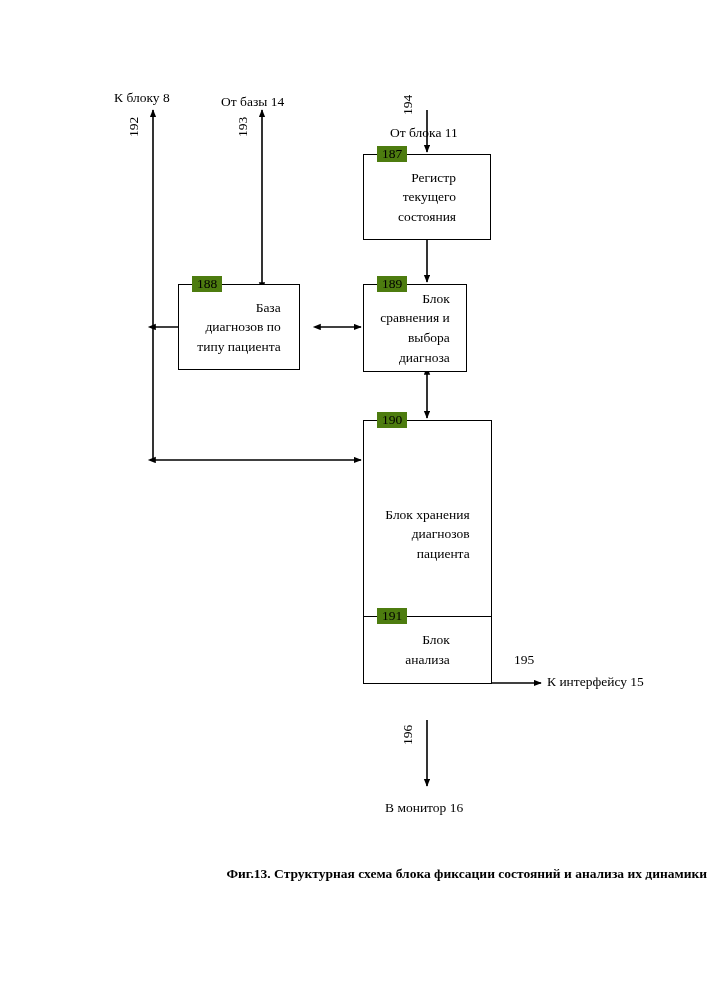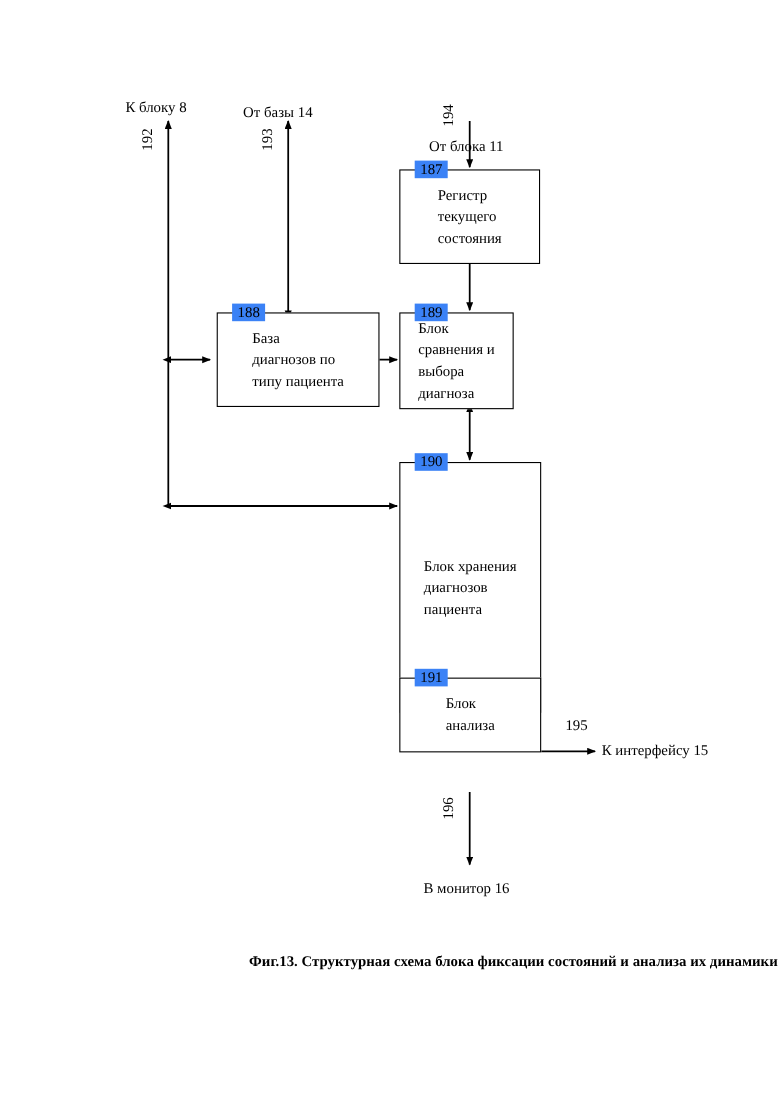--- a/index.html
+++ b/index.html
@@ -31,32 +31,32 @@
   .box {
     position: absolute;
     border: 1.3px solid #000;
     box-sizing: border-box;
     display: flex;
     align-items: center;
     justify-content: center;
     background: #fff;
   }
   .box .box-text {
-    text-align: left;
+    text-align: right;
     font-size: 13.5px;
     line-height: 1.45;
     padding: 0 6px;
     white-space: pre-line;
   }
   
   .box-id {
     position: absolute;
     top: -9px;
     left: 13px;
-    background: #3b82f6;
+    background: #4d7c0f;
     padding: 0 5px;
     font-size: 13.5px;
     line-height: 16px;
   }
   .lbl {
     position: absolute;
     font-size: 13.5px;
     line-height: 16px;
     white-space: nowrap;
   }
@@ -121,21 +121,21 @@
     </g>
   </svg>
 
   <div class="box" style="left:363px; top:154px; width:128px; height:86px;">
     <span class="box-id">187</span>
     <span class="box-text">Регистр
 текущего
 состояния</span>
   </div>
 
-  <div class="box" style="left:197px; top:284px; width:148px; height:86px;">
+  <div class="box" style="left:178px; top:284px; width:122px; height:86px;">
     <span class="box-id">188</span>
     <span class="box-text">База
 диагнозов       по
 типу пациента</span>
   </div>
 
   <div class="box" style="left:363px; top:284px; width:104px; height:88px;">
     <span class="box-id">189</span>
     <span class="box-text">Блок
 сравнения и

